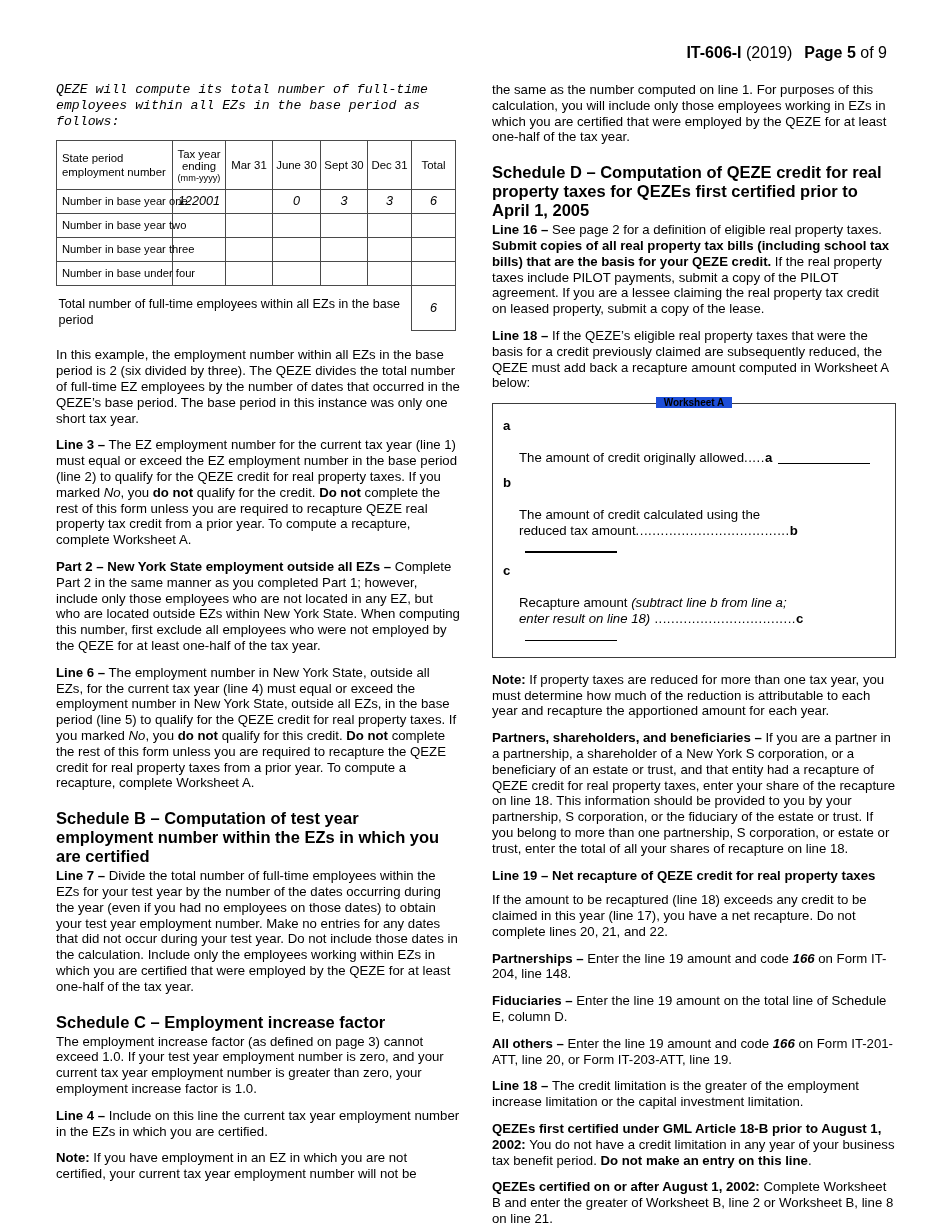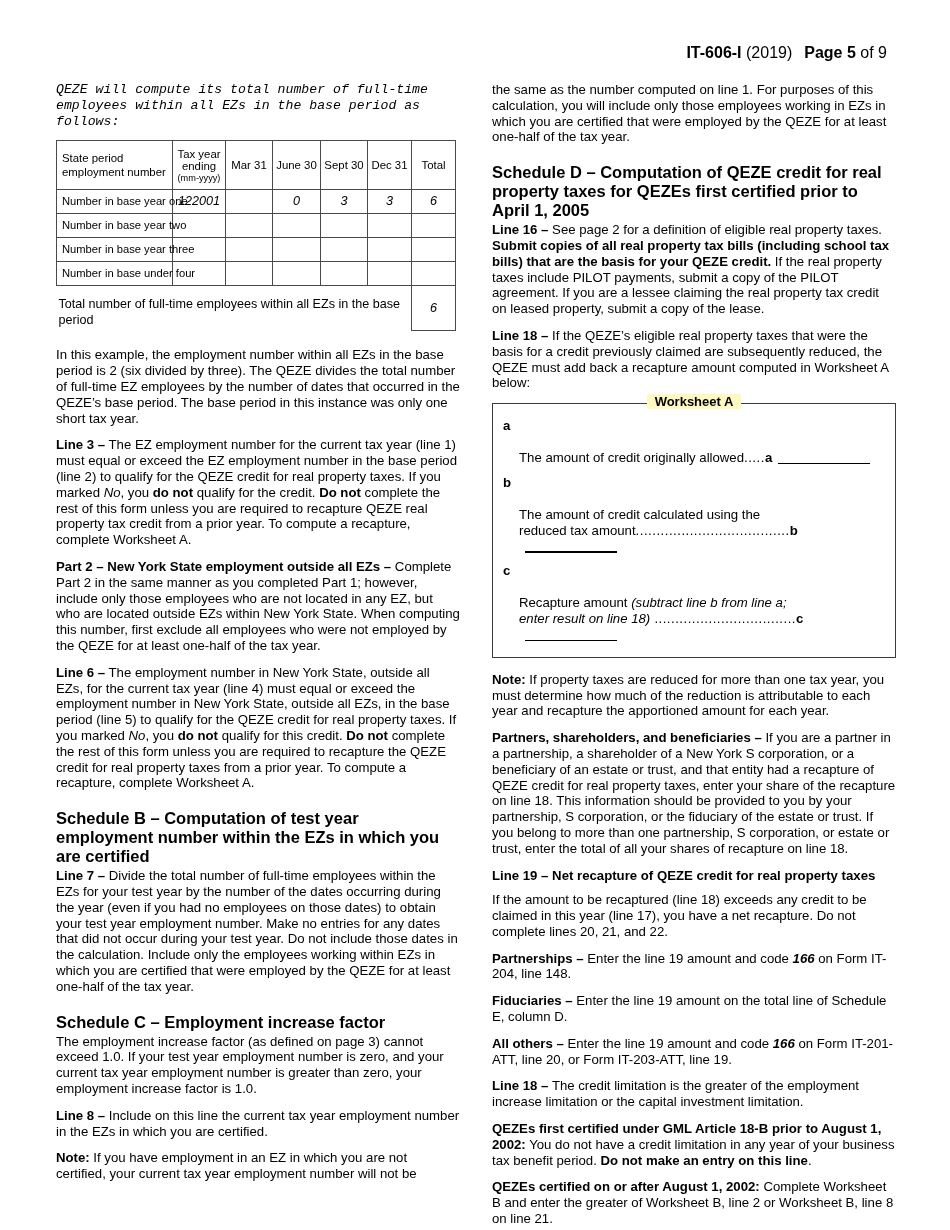--- a/index.html
+++ b/index.html
@@ -140,24 +140,24 @@
   }
   .ws-title {
     position: absolute;
     top: -9px;
     left: 0;
     width: 404px;
     text-align: center;
     pointer-events: none;
   }
   .ws-title span {
-    background: #fef9c3;
+    background: #1d4ed8;
     padding: 0 8px;
     font-weight: bold;
-    font-size: 13px;
+    font-size: 10px;
   }
   .ws-row {
     display: flex;
     align-items: flex-start;
     margin-bottom: 9px;
     font-size: 13.2px;
     line-height: 15.8px;
   }
   .ws-row:last-child { margin-bottom: 2px; }
   .ws-letter {
@@ -282,21 +282,21 @@
     <p><b>Line 6 –</b><span> The employment number in New York State, outside all EZs, for the current tax year (line 4) must equal or exceed the employment number in New York State, outside all EZs, in the base period (line 5) to qualify for the QEZE credit for real property taxes. If you marked </span><i>No</i><span>, you </span><b>do not</b><span> qualify for this credit. </span><b>Do not</b><span> complete the rest of this form unless you are required to recapture the QEZE credit for real property taxes from a prior year. To compute a recapture, complete Worksheet A.</span></p>
 
     <h2 class="sched spaced">Schedule B – Computation of test year employment number within the EZs in which you are certified</h2>
 
     <p><b>Line 7 –</b><span> Divide the total number of full-time employees within the EZs for your test year by the number of the dates occurring during the year (even if you had no employees on those dates) to obtain your test year employment number. Make no entries for any dates that did not occur during your test year. Do not include those dates in the calculation. Include only the employees working within EZs in which you are certified that were employed by the QEZE for at least one-half of the tax year.</span></p>
 
     <h2 class="sched spaced">Schedule C – Employment increase factor</h2>
 
     <p>The employment increase factor (as defined on page 3) cannot exceed 1.0. If your test year employment number is zero, and your current tax year employment number is greater than zero, your employment increase factor is 1.0.</p>
 
-    <p><b>Line 8 –</b><span> Include on this line the current tax year employment number in the EZs in which you are certified.</span></p>
+    <p><b>Line 4 –</b><span> Include on this line the current tax year employment number in the EZs in which you are certified.</span></p>
 
     <p><b>Note:</b><span> If you have employment in an EZ in which you are not certified, your current tax year employment number will not be</span></p>
 
   </div>
 
   <div class="col col-right">
 
     <p>the same as the number computed on line 1. For purposes of this calculation, you will include only those employees working in EZs in which you are certified that were employed by the QEZE for at least one-half of the tax year.</p>
 
     <h2 class="sched spaced">Schedule D – Computation of QEZE credit for real property taxes for QEZEs first certified prior to April 1, 2005</h2>

